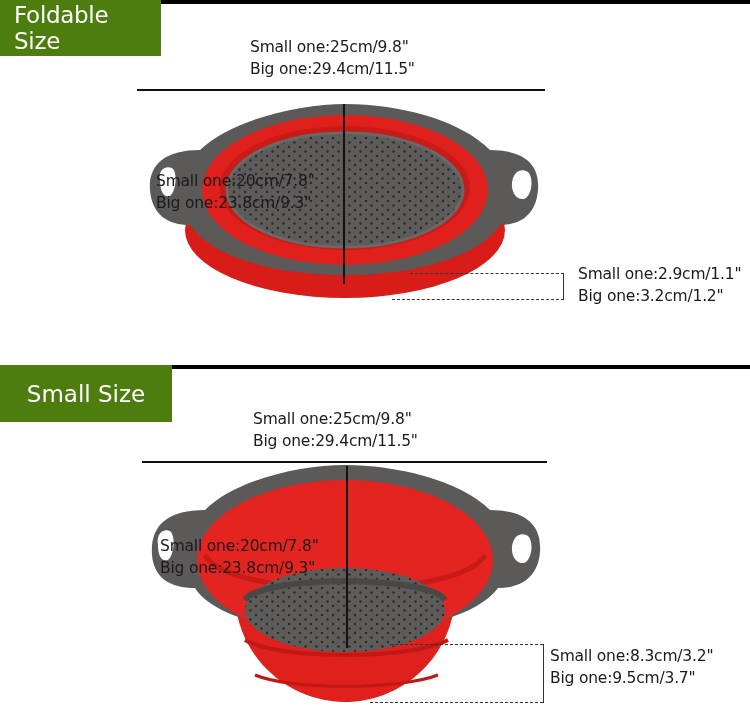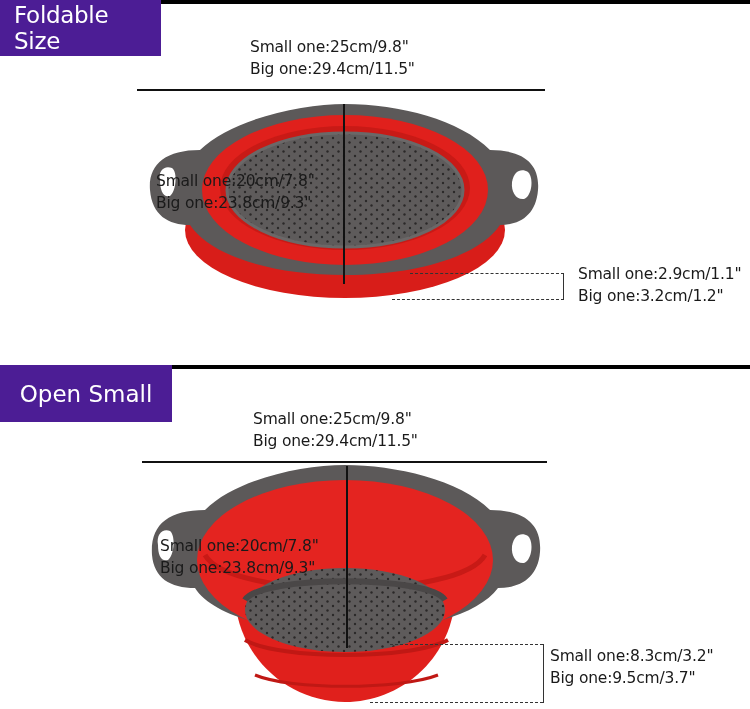--- a/index.html
+++ b/index.html
@@ -1,20 +1,20 @@
 <!DOCTYPE html>
 <html><head>
 <meta charset="utf-8">
 <style>
   html, body { margin: 0; padding: 0; background: #ffffff; }
   body { width: 750px; height: 709px; position: relative; overflow: hidden;
          font-family: "DejaVu Sans", "Liberation Sans", sans-serif; color: #1a1a1a; }
   .top-rule { position: absolute; left: 0; top: 0; width: 750px; height: 4px; background: #000; }
   .mid-rule { position: absolute; left: 0; top: 365px; width: 750px; height: 4px; background: #000; }
-  .tag { position: absolute; left: 0; background: #4c1d95; color: #fff; font-size: 23px;
+  .tag { position: absolute; left: 0; background: #4d7c0f; color: #fff; font-size: 23px;
          display: flex; align-items: center; padding-left: 14px; box-sizing: border-box; }
   .tag.fold { top: 0; width: 161px; height: 56px; letter-spacing: -0.3px; }
   .tag.open { top: 365px; width: 172px; height: 57px; justify-content: center; padding-left: 0; }
   .dim { position: absolute; font-size: 15.5px; line-height: 22px; white-space: nowrap; letter-spacing: -0.2px; }
   .hline { position: absolute; height: 2px; background: #111; }
   .vline { position: absolute; width: 2px; background: #111; }
   .dash-h { position: absolute; height: 0; border-top: 1px dashed #333; }
   .dash-v { position: absolute; width: 0; border-left: 1px solid #333; }
   svg.art { position: absolute; left: 0; top: 0; }
 </style>
@@ -87,21 +87,21 @@
 </div>
 
 <div class="dash-h" style="left:410px; top:273px; width:154px;"></div>
 <div class="dash-h" style="left:392px; top:299px; width:172px;"></div>
 <div class="dash-v" style="left:563px; top:273px; height:27px;"></div>
 <div class="dim" style="left:578px; top:263px;">
   <div>Small one:2.9cm/1.1"</div>
   <div>Big one:3.2cm/1.2"</div>
 </div>
 
-<div class="tag open">Open Small</div>
+<div class="tag open">Small Size</div>
 
 <div class="dim" style="left:253px; top:408px;">
   <div>Small one:25cm/9.8"</div>
   <div>Big one:29.4cm/11.5"</div>
 </div>
 <div class="hline" style="left:142px; top:461px; width:405px;"></div>
 <div class="vline" style="left:346px; top:466px; height:182px;"></div>
 
 <div class="dim" style="left:160px; top:535px;">
   <div>Small one:20cm/7.8"</div>

